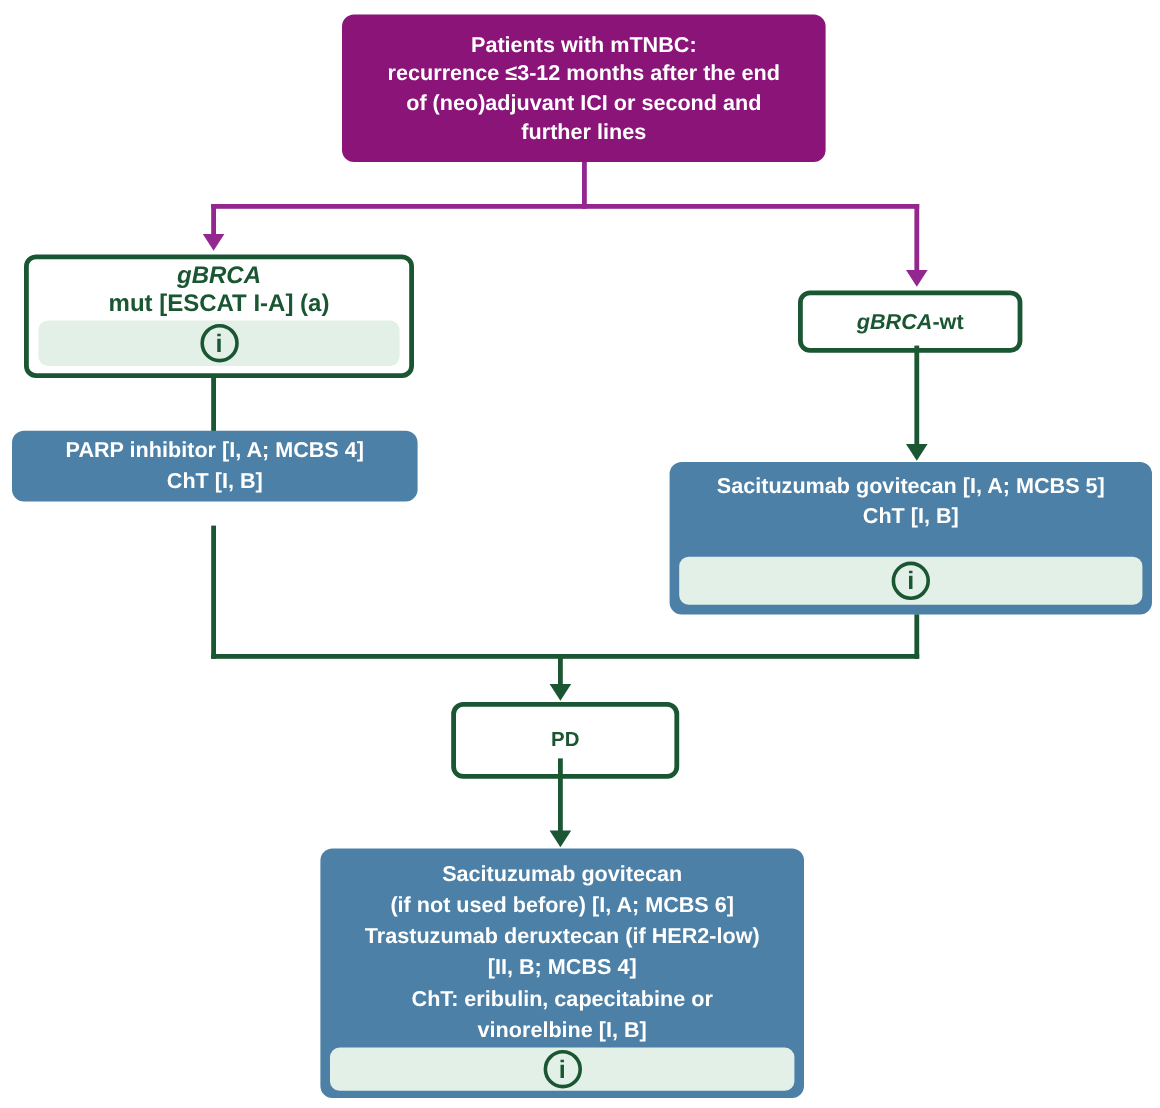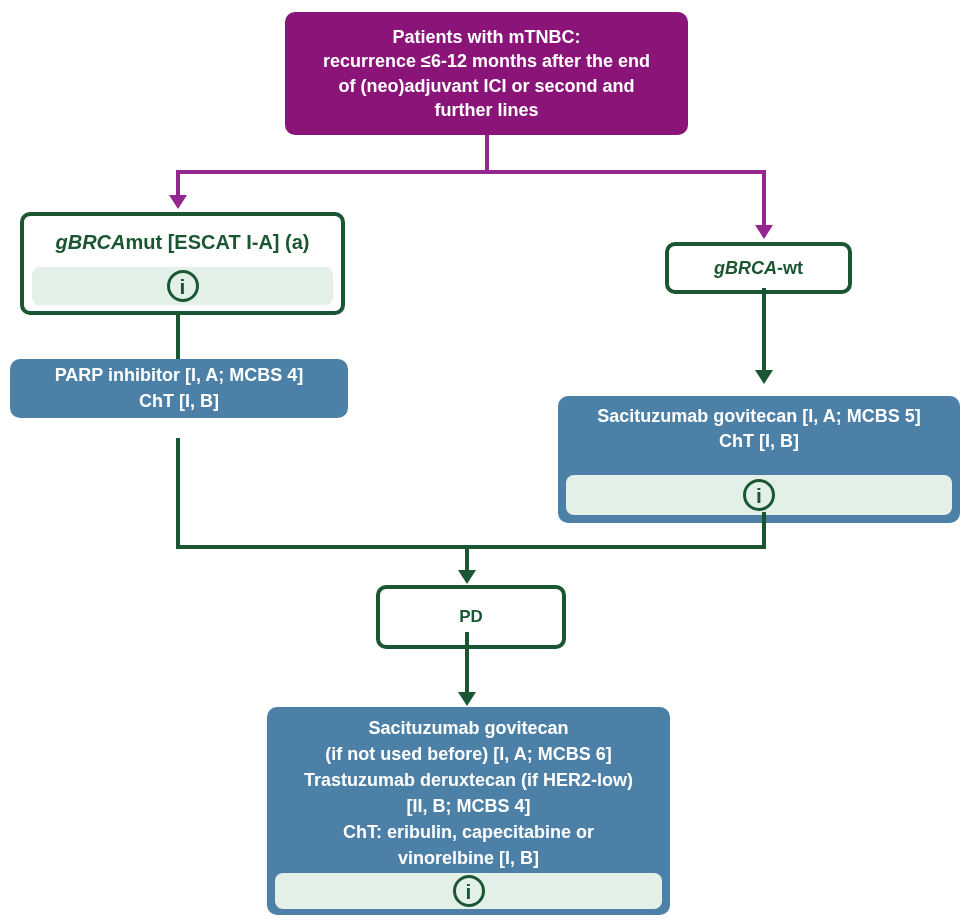--- a/index.html
+++ b/index.html
@@ -85,37 +85,37 @@
   .green-c{background:var(--green);}
   .arrowhead{
     position:absolute;
     width:0;height:0;
     border-left:9px solid transparent;
     border-right:9px solid transparent;
   }
   .arrow-purple{border-top:14px solid var(--purple-line);}
   .arrow-green{border-top:14px solid var(--green);}
   .it{font-style:italic;}
-  .title-row{font-size:20px;}
+  .title-row{font-size:20px;flex-direction:column;}
   .gbrca-mut-title{
     height:52px;
     display:flex;
     align-items:center;
     justify-content:center;
   }
   .pd-label{font-size:17px;}
 </style>
 </head>
 <body>
 
 <div class="canvas">
 
   <div class="node filled-purple" style="left:285px;top:12px;width:403px;height:123px;">
     <div class="node-text pre-lines">Patients with mTNBC:
-recurrence ≤6-12 months after the end
+recurrence ≤3-12 months after the end
 of (neo)adjuvant ICI or second and
 further lines</div>
   </div>
 
   <div class="vline purple-c" style="left:485px;top:135px;height:39px;"></div>
   <div class="hline purple-c" style="left:176px;top:170px;width:590px;"></div>
   <div class="vline purple-c" style="left:176px;top:170px;height:26px;"></div>
   <div class="arrowhead arrow-purple" style="left:169px;top:195px;"></div>
   <div class="vline purple-c" style="left:762px;top:170px;height:56px;"></div>
   <div class="arrowhead arrow-purple" style="left:755px;top:225px;"></div>
@@ -142,21 +142,21 @@
   <div class="arrowhead arrow-green" style="left:169px;top:364px;"></div>
 
   <div class="vline green-c" style="left:762px;top:288px;height:83px;"></div>
   <div class="arrowhead arrow-green" style="left:755px;top:370px;"></div>
 
   <div class="node filled-blue" style="left:10px;top:359px;width:338px;height:59px;">
     <div class="node-text pre-lines">PARP inhibitor [I, A; MCBS 4]
 ChT [I, B]</div>
   </div>
 
-  <div class="node filled-blue with-strip" style="left:558px;top:396px;width:402px;height:127px;">
+  <div class="node filled-blue with-strip" style="left:558px;top:385px;width:402px;height:127px;">
     <div class="node-text pre-lines">Sacituzumab govitecan [I, A; MCBS 5]
 ChT [I, B]</div>
     <div class="info-strip" style="height:40px;bottom:8px;">
       <span class="info-icon">
           <span>i</span>
         </span>
     </div>
   </div>
 
   <div class="vline green-c" style="left:176px;top:438px;height:111px;"></div>

